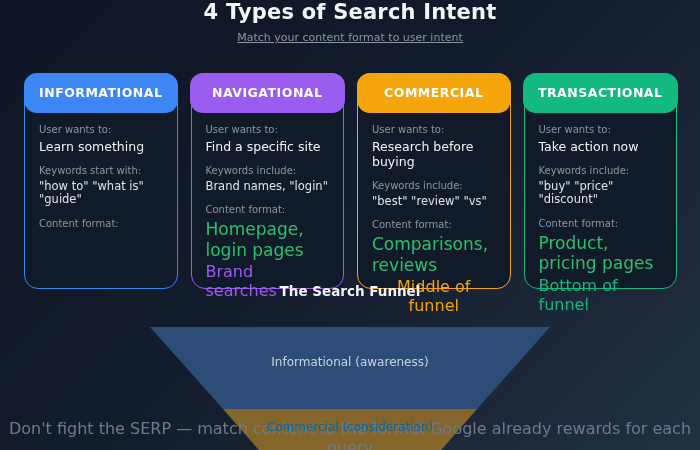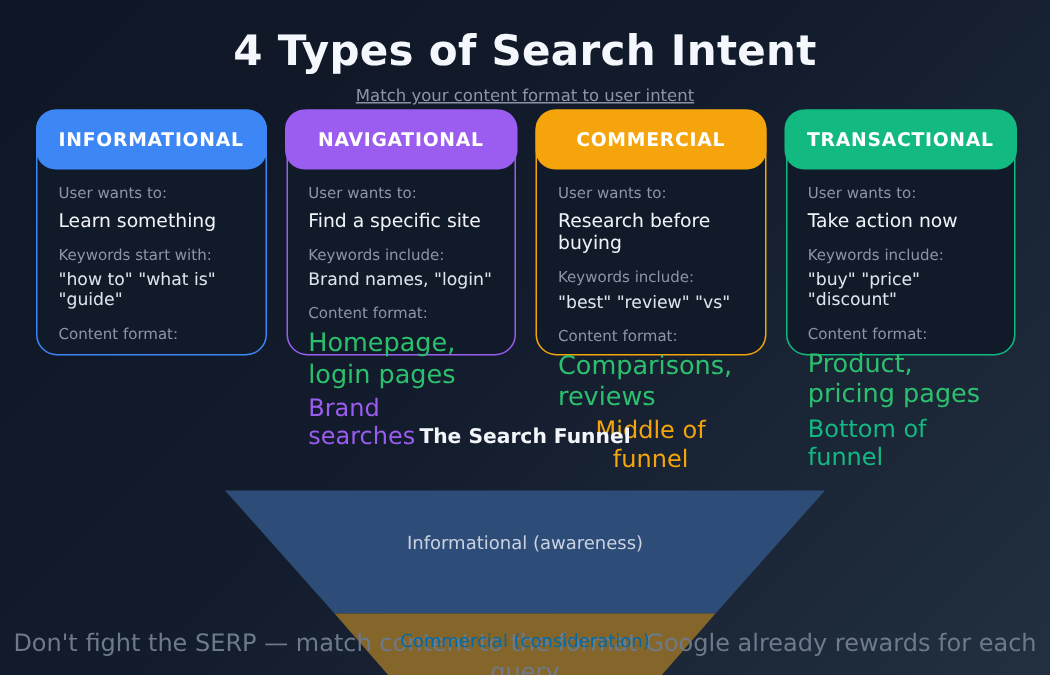--- a/index.html
+++ b/index.html
@@ -3,27 +3,27 @@
 <meta charset="utf-8">
 <style>
   html, body { margin:0; padding:0; }
   body {
     width:700px; height:450px; overflow:hidden; position:relative;
     font-family:"DejaVu Sans","Liberation Sans",sans-serif;
     background:linear-gradient(135deg,#0f1626 0%,#131c2c 48%,#223040 100%);
   }
   
   .header { position:absolute; top:0; left:0; right:0; text-align:center; }
-  .title { margin-top:17px; font-size:28px; font-weight:bold; color:#f4f7fb; letter-spacing:.2px; }
+  .title { font-size:21px; font-weight:bold; color:#f4f7fb; letter-spacing:.2px; }
   .subtitle { margin-top:7px; font-size:11px; color:#8b95a6;text-decoration:underline; }
 
   
   .cards { position:absolute; top:73px; left:24px; right:23px; display:flex; gap:13px; }
   .card {
-    flex:1; height:164px; box-sizing:border-box;
+    flex:1; height:216px; box-sizing:border-box;
     border:1.5px solid var(--accent,#3d86f5); border-radius:14px;
     background:#111a28;
   }
   .card-header {
     height:40px; margin:-1.5px -1.5px 0; border-radius:13px;
     background:var(--accent,#3d86f5);
     display:flex; align-items:center; justify-content:center;
     color:#ffffff; font-weight:bold; font-size:12.5px; letter-spacing:.5px;
   }
   .card-body { padding:11px 14px 0; }

